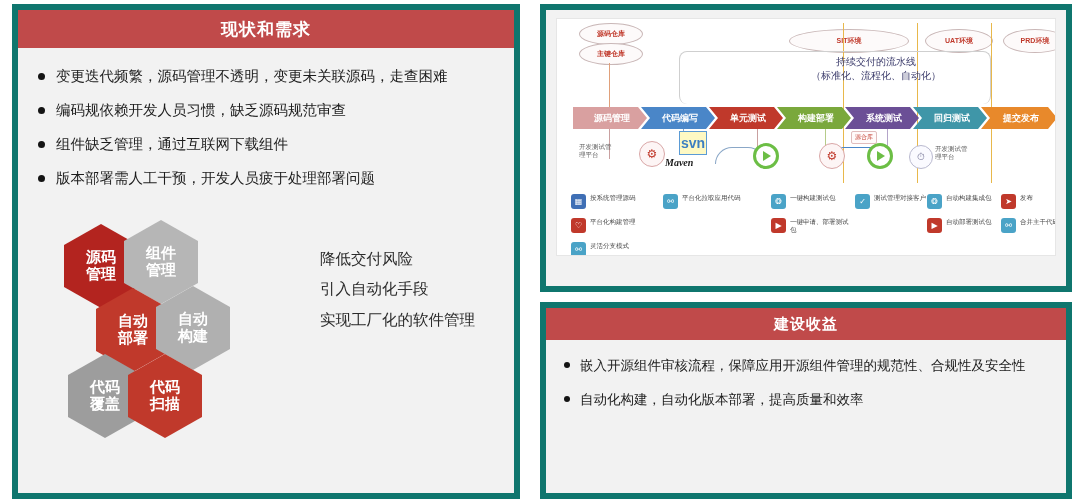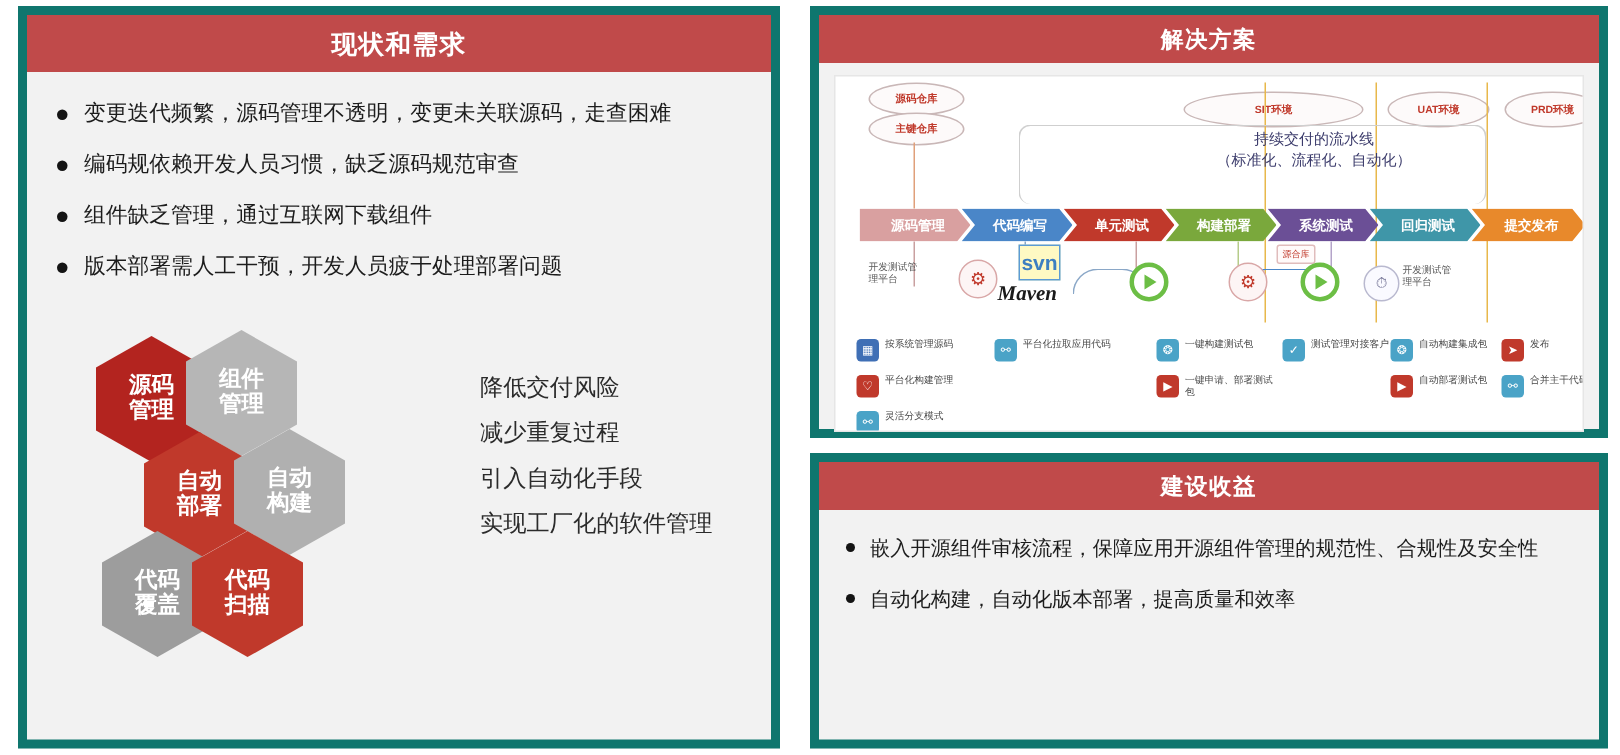--- a/index.html
+++ b/index.html
@@ -99,21 +99,21 @@
     display:flex;align-items:center;justify-content:center;
     color:#ffffff;font-size:9px;font-weight:bold;
     clip-path:polygon(0 0, calc(100% - 9px) 0, 100% 50%, calc(100% - 9px) 100%, 0 100%, 9px 50%);
     padding:0 6px 0 10px;margin-right:-6px;box-sizing:border-box;
   }
   .chev:first-child{clip-path:polygon(0 0, calc(100% - 9px) 0, 100% 50%, calc(100% - 9px) 100%, 0 100%);}
 
   .down-line{position:absolute;width:1px;background:#c9a0a0;}
 
   .maven{
-    position:absolute;left:108px;top:138px;font-size:14px;font-weight:bold;
+    position:absolute;left:108px;top:138px;font-size:10px;font-weight:bold;
     font-style:italic;color:#1a1a1a;font-family:"Liberation Serif",serif;
   }
   .svn-box{
     position:absolute;left:122px;top:112px;width:26px;height:22px;
     border:1.5px solid #5b9bd5;color:#3d7fc1;font-size:14px;font-weight:bold;
     display:flex;align-items:center;justify-content:center;background:#fef9c3;
   }
   .play{
     position:absolute;width:26px;height:26px;border-radius:50%;
     border:3px solid #6cbe45;box-sizing:border-box;background:#fff;
@@ -201,30 +201,28 @@
           <span>覆盖</span>
         </div>
         <div class="hex red2" id="hex-scan">
           <span>代码</span>
           <span>扫描</span>
         </div>
       </div>
 
       <div class="goal-list">
         <div>降低交付风险</div>
-        <div>减少重复过程</div>
         <div>引入自动化手段</div>
         <div>实现工厂化的软件管理</div>
       </div>
 
     </div>
   </div>
 
   <div class="panel" id="panel-solution">
-    <div class="panel-header">解决方案</div>
     <div class="panel-body">
       <div class="diagram">
 
         <div class="oval" id="oval-src">源码仓库</div>
         <div class="oval" id="oval-build">主键仓库</div>
         <div class="down-line" style="left:52px;top:44px;height:44px;background:#e0a07a;"></div>
 
         <div class="oval" id="oval-sit">SIT环境</div>
         <div class="oval" id="oval-uat">UAT环境</div>
         <div class="oval" id="oval-prd">PRD环境</div>

